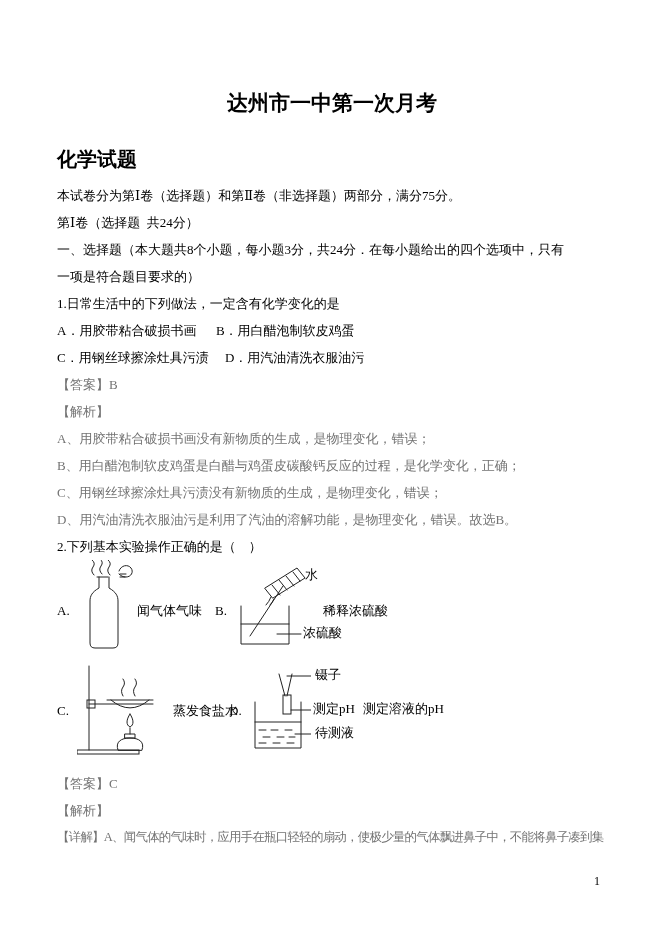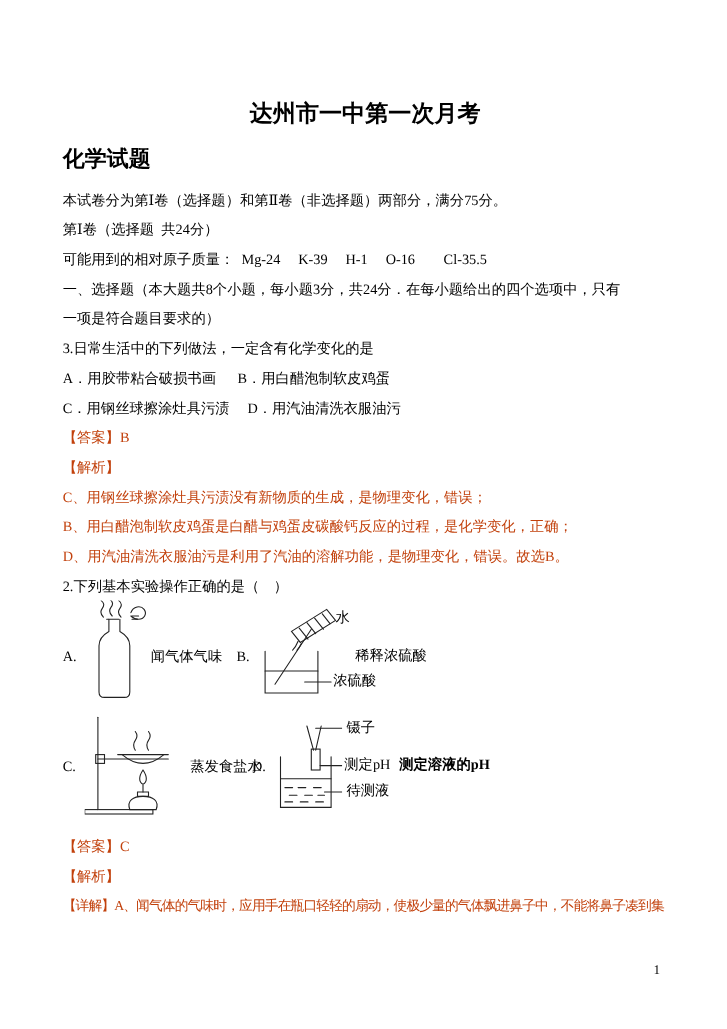--- a/index.html
+++ b/index.html
@@ -3,55 +3,55 @@
 <meta charset="utf-8">
 <style>
   * { margin:0; padding:0; box-sizing:border-box; }
   html,body { background:#ffffff; }
   .page {
     position:relative; width:661px; height:935px; background:#ffffff;
     font-family:"Liberation Serif","DejaVu Serif",serif; color:#000;
     overflow:hidden;
   }
   .content { position:absolute; left:57px; top:88px; width:550px; }
-  .title { font-size:21px; font-weight:bold; text-align:center; line-height:30px; margin-bottom:12px; }
+  .title { font-size:21px; font-weight:bold; text-align:center; line-height:30px; margin-bottom:26px; }
   .subtitle { font-size:20px; font-weight:bold; text-align:left; line-height:30px; margin-bottom:8px; }
   .line { font-size:13px; line-height:27px; white-space:pre-wrap; }
   .b { font-weight:normal; }
   .center { text-align:left; }
-  .red { color:#c2410c; }
+  .red { color:#737373; }
   .tight { font-size:12.5px; letter-spacing:-0.8px; white-space:nowrap; }
   .diagrams { position:relative; height:210px; width:100%; }
   .dsvg { position:absolute; }
   .dsvg g { stroke:#222; fill:none; stroke-width:1; stroke-linecap:round; }
   .dlabel { position:absolute; font-size:13px; line-height:18px; white-space:nowrap; }
   .pageno { position:absolute; left:594px; top:874px; font-size:12px; }
 </style>
 </head>
 <body>
 
 <div class="page">
   <div class="content">
 
     <div class="title">达州市一中第一次月考</div>
     <div class="subtitle">化学试题</div>
 
     <p class="line b">本试卷分为第Ⅰ卷（选择题）和第Ⅱ卷（非选择题）两部分，满分75分。</p>
     <p class="line b center">第Ⅰ卷（选择题  共24分）</p>
-    <p class="line b">可能用到的相对原子质量：  Mg-24     K-39     H-1     O-16        Cl-35.5</p>
     <p class="line b">一、选择题（本大题共8个小题，每小题3分，共24分．在每小题给出的四个选项中，只有</p>
     <p class="line b">一项是符合题目要求的）</p>
 
-    <p class="line">3.日常生活中的下列做法，一定含有化学变化的是</p>
+    <p class="line">1.日常生活中的下列做法，一定含有化学变化的是</p>
     <p class="line">A．用胶带粘合破损书画      B．用白醋泡制软皮鸡蛋</p>
     <p class="line">C．用钢丝球擦涂灶具污渍     D．用汽油清洗衣服油污</p>
     <p class="line red b">【答案】B</p>
     <p class="line red b">【解析】</p>
+    <p class="line red">A、用胶带粘合破损书画没有新物质的生成，是物理变化，错误；</p>
+    <p class="line red">B、用白醋泡制软皮鸡蛋是白醋与鸡蛋皮碳酸钙反应的过程，是化学变化，正确；</p>
     <p class="line red">C、用钢丝球擦涂灶具污渍没有新物质的生成，是物理变化，错误；</p>
-    <p class="line red">B、用白醋泡制软皮鸡蛋是白醋与鸡蛋皮碳酸钙反应的过程，是化学变化，正确；</p>
     <p class="line red">D、用汽油清洗衣服油污是利用了汽油的溶解功能，是物理变化，错误。故选B。</p>
 
     <p class="line">2.下列基本实验操作正确的是（　）</p>
 
     <div class="diagrams">
 
       <span class="dlabel" style="left:0px;top:42px;">A.</span>
       <svg class="dsvg" style="left:18px;top:0px;" width="58" height="92" viewBox="0 0 58 92">
         <g>
           <path d="M19,15 q-4,-4 -1,-8 q3,-4 -1,-7"></path>
@@ -71,21 +71,21 @@
           <path d="M28,26 L60,6 L68,16 L36,36 Z"></path>
           <path d="M35,23 L43,33 M42,18 L50,28 M49,14 L57,24 M56,10 L63,19"></path>
           <path d="M34,35 q-2,5 -5,8 M37,37 q-2,4 -4,6"></path>
           <path d="M46,24 L13,74"></path>
           <path d="M4,44 L4,82 L52,82 L52,44"></path>
           <path d="M4,62 h48"></path>
           <path d="M40,72 h24"></path>
         </g>
       </svg>
       <span class="dlabel" style="left:248px;top:6px;">水</span>
-      <span class="dlabel" style="left:266px;top:42px;font-family:Liberation Mono, monospace;">稀释浓硫酸</span>
+      <span class="dlabel" style="left:266px;top:42px;">稀释浓硫酸</span>
       <span class="dlabel" style="left:246px;top:64px;">浓硫酸</span>
 
       <span class="dlabel" style="left:0px;top:142px;">C.</span>
       <svg class="dsvg" style="left:20px;top:98px;" width="90" height="100" viewBox="0 0 90 100">
         <g>
           <line x1="12" y1="8" x2="12" y2="92"></line>
           <rect x="0" y="92" width="62" height="4"></rect>
           <line x1="12" y1="46" x2="76" y2="46"></line>
           <rect x="10" y="42" width="8" height="8"></rect>
           <path d="M30,42 h46"></path>
@@ -107,21 +107,21 @@
           <rect x="34" y="23" width="8" height="19"></rect>
           <path d="M42,38 h20"></path>
           <path d="M6,30 v46 h46 v-46"></path>
           <path d="M6,50 h46"></path>
           <path d="M10,58 h7 M22,58 h7 M36,58 h7 M14,65 h7 M28,65 h7 M40,65 h6 M10,71 h7 M24,71 h7 M38,71 h7"></path>
           <path d="M46,62 h16"></path>
         </g>
       </svg>
       <span class="dlabel" style="left:258px;top:106px;">镊子</span>
       <span class="dlabel" style="left:256px;top:140px;text-align:right;">测定pH</span>
-      <span class="dlabel" style="left:306px;top:140px;font-weight:bold;">测定溶液的pH</span>
+      <span class="dlabel" style="left:306px;top:140px;">测定溶液的pH</span>
       <span class="dlabel" style="left:258px;top:164px;">待测液</span>
     </div>
 
     <p class="line red b">【答案】C</p>
     <p class="line red b">【解析】</p>
     <p class="line red tight"><span class="b">【详解】</span><span>A、闻气体的气味时，应用手在瓶口轻轻的扇动，使极少量的气体飘进鼻子中，不能将鼻子凑到集</span></p>
 
   </div>
 
   <div class="pageno">1</div>

